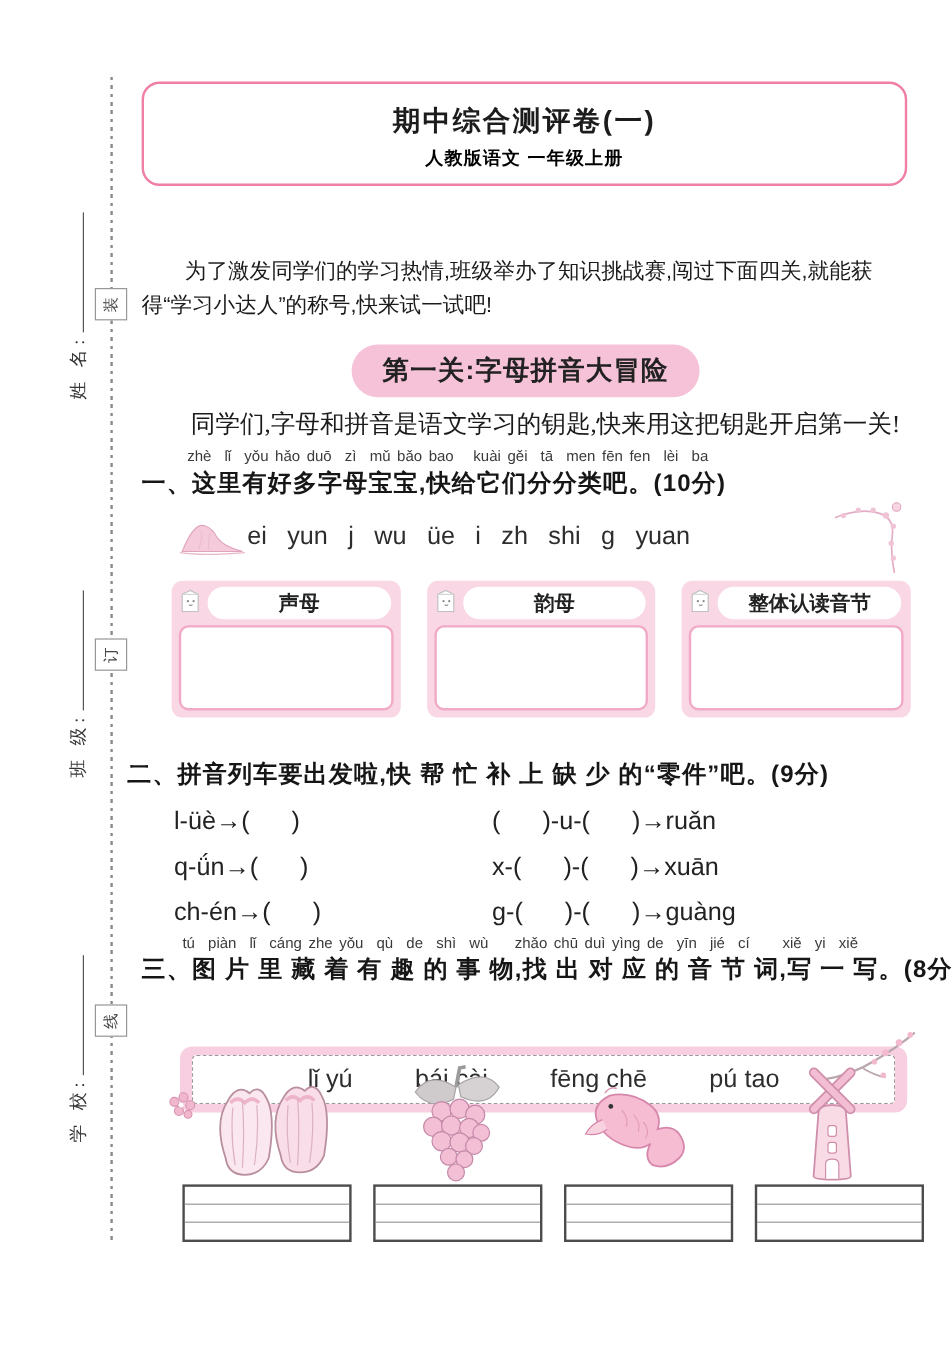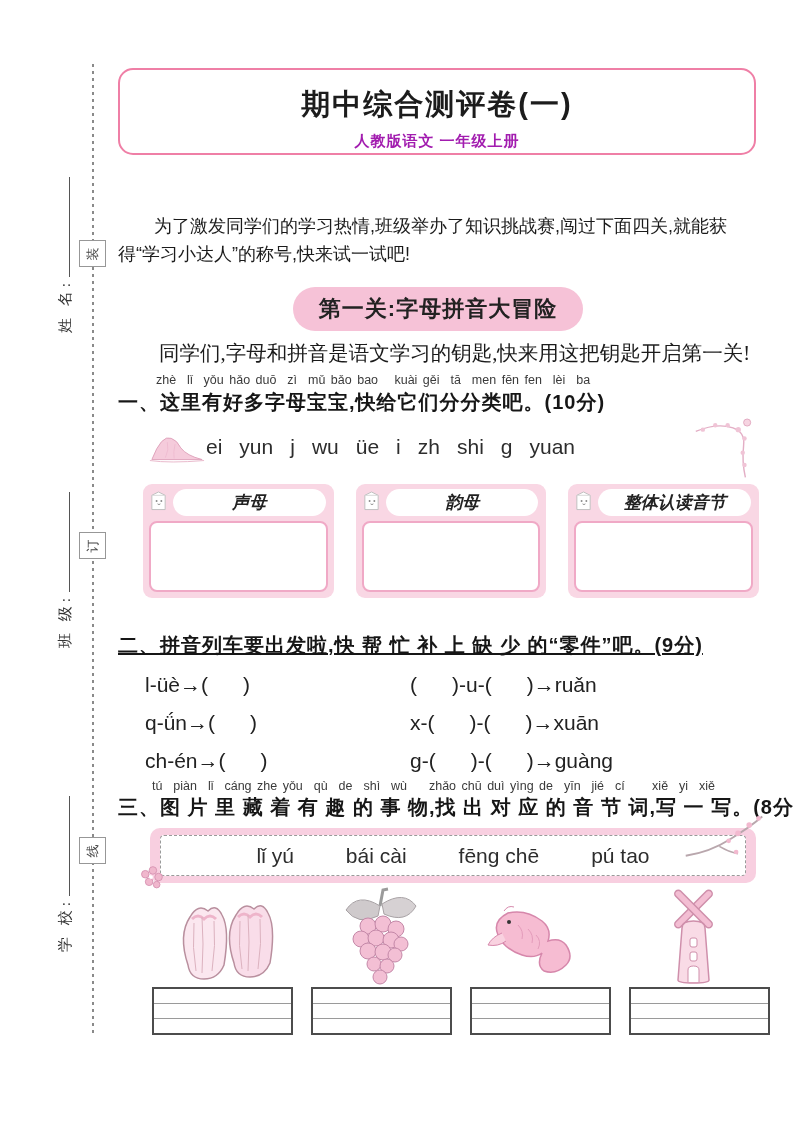--- a/index.html
+++ b/index.html
@@ -13,22 +13,22 @@
   .margin-field .rot { transform:rotate(-90deg); transform-origin:0 0; white-space:nowrap;
     font-family:"Liberation Serif", serif; font-size:15px; color:#333; letter-spacing:4px; }
   .blank-line { display:inline-block; width:100px; height:5px; border-bottom:1px solid #555; margin-left:2px; }
   .binding-char { position:absolute; left:79px; width:27px; height:27px; background:#fff;
     border:1px solid #979797; display:flex; align-items:center; justify-content:center; }
   .binding-char span { transform:rotate(-90deg); font-size:13px; color:#444; font-family:"Liberation Serif", serif; }
 
   
   .title-box { position:absolute; left:118px; top:68px; width:638px; height:87px;
     border:2px solid #ef7fa6; border-radius:15px; text-align:center; padding-top:15px; background:#fff; }
-  .title { font-size:29px; font-weight:700; letter-spacing:2px; color:#1c1c1c; }
-  .subtitle { margin-top:7px; font-size:15px; font-weight:700; color:#a21caf; letter-spacing:1px; }
+  .title { font-size:23px; font-weight:700; letter-spacing:2px; color:#1c1c1c; }
+  .subtitle { margin-top:7px; font-size:15px; font-weight:700; color:#000000; letter-spacing:1px; }
 
   .info-line { position:absolute; left:118px; top:174px; width:640px; text-align:center;
     font-family:"Liberation Serif", serif; font-size:20px; color:#1e1e1e; }
   .info-line .seg { margin:0 12px; }
   .score-blank { display:inline-block; width:80px; height:15px; border-bottom:1.5px solid #333; vertical-align:baseline; }
 
   .intro { position:absolute; left:118px; top:213px; width:643px; font-family:Liberation Sans, sans-serif;
     font-size:18px; line-height:1.55; text-indent:2em; color:#1b1b1b; }
 
   .section-row { position:absolute; left:118px; top:287px; width:640px; text-align:center; }
@@ -42,36 +42,36 @@
   .q-text   { position:absolute; font-size:20px; font-weight:700; color:#161616; white-space:pre; letter-spacing:1px; }
 
   
   .letters-row { position:absolute; left:148px; top:430px; width:560px; display:flex; align-items:center; }
   .letters { font-size:21px; color:#2d2d2d; }
   .letter { margin-right:17px; }
   .vine { position:absolute; left:694px; top:418px; }
 
   
   .cat-row { position:absolute; left:143px; top:484px; width:616px; display:flex; gap:22px; }
-  .cat-box { flex:1; height:114px; background:#f9d7e4; border-radius:9px; position:relative;font-style:italic; }
+  .cat-box { flex:1; height:114px; background:#f9d7e4; border-radius:9px; position:relative; }
   .cat-pill { position:absolute; left:30px; right:8px; top:5px; height:27px; background:#fff; border-radius:14px;
     display:flex; align-items:center; justify-content:center;
     font-family:"Liberation Serif", serif; font-weight:700; font-size:17px; color:#222; }
   .cat-icon { position:absolute; left:6px; top:5px; }
   .cat-body { position:absolute; left:6px; right:6px; top:37px; bottom:6px; background:#fff;
     border:2px solid #f0a9c6; border-radius:8px; }
 
   
   .fill-rows { position:absolute; left:145px; top:666px; width:615px; font-size:21px; color:#222; }
   .fill-row { display:flex; height:38px; align-items:center; }
   .fill-left { width:265px; white-space:pre; }
   .fill-right { white-space:pre; }
 
   
-  .word-box { position:absolute; left:150px; top:828px; width:606px; height:55px; background:#f8cfe0; border-radius:10px; }
+  .word-box { position:absolute; left:150px; top:872px; width:606px; height:55px; background:#f8cfe0; border-radius:10px; }
   .word-inner { position:absolute; left:10px; right:10px; top:7px; bottom:7px; background:#fff;
     border:1px dashed #9a9a9a; border-radius:4px; display:flex; align-items:center; justify-content:center;
     gap:52px; font-size:21px; color:#2d2d2d; }
   .branch { position:absolute; right:-10px; top:-16px; }
   .flower { position:absolute; left:-16px; bottom:-12px; }
 
   
   .pic { position:absolute; }
 
   
@@ -175,21 +175,21 @@
         <path d="M3 6 L17 6" stroke="#d6d6d6"></path>
         <circle cx="8" cy="12" r="1" fill="#8a8a8a"></circle>
           <circle cx="13" cy="12" r="1" fill="#8a8a8a"></circle>
         <path d="M9 15 Q10.5 16.6 12 15" stroke="#8a8a8a" fill="none"></path>
       </svg>
       <div class="cat-pill">整体认读音节</div>
       <div class="cat-body"></div>
     </div>
   </div>
 
-  <div class="q-text" style="left:118px; top:632px;text-decoration:underline;">二、拼音列车要出发啦,快 帮 忙 补 上 缺 少 的“零件”吧。(9分)</div>
+  <div class="q-text" style="left:106px; top:632px;">二、拼音列车要出发啦,快 帮 忙 补 上 缺 少 的“零件”吧。(9分)</div>
 
   <div class="fill-rows">
     <div class="fill-row">
       <span class="fill-left">l-üè→(      )</span>
       <span class="fill-right">(      )-u-(      )→ruǎn</span>
     </div>
     <div class="fill-row">
       <span class="fill-left">q-ǘn→(      )</span>
       <span class="fill-right">x-(      )-(      )→xuān</span>
     </div>

